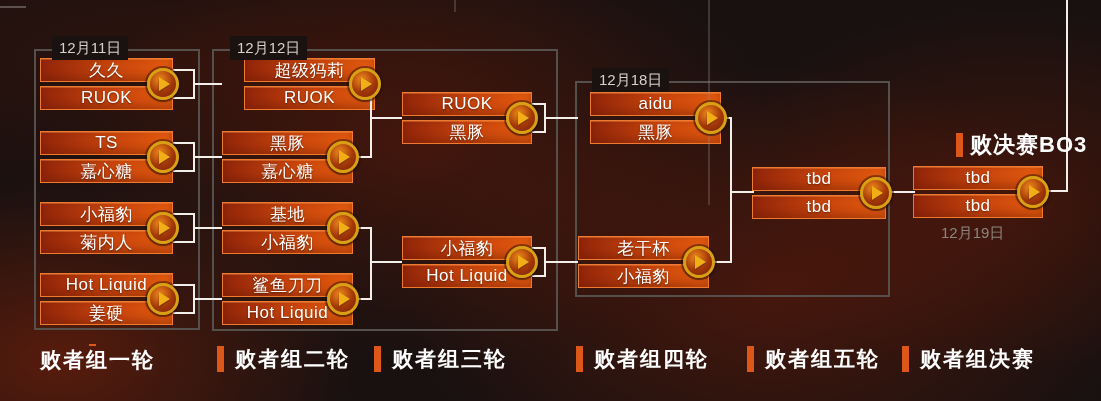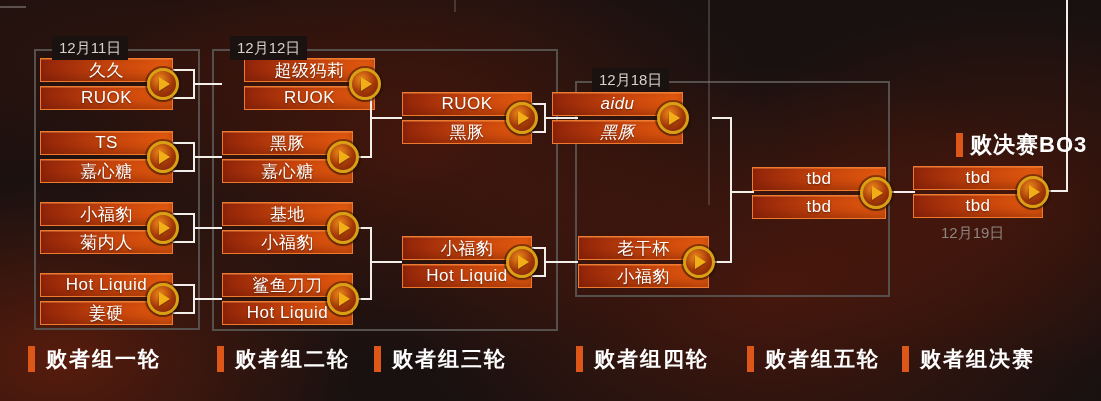--- a/index.html
+++ b/index.html
@@ -177,21 +177,21 @@
   <div class="hl" style="left:532px;top:103px;width:14px;"></div>
   <div class="hl" style="left:532px;top:131px;width:14px;"></div>
   <div class="vl" style="left:544px;top:103px;height:30px;"></div>
   <div class="hl" style="left:544px;top:117px;width:34px;"></div>
 
   <div class="hl" style="left:532px;top:247px;width:14px;"></div>
   <div class="hl" style="left:532px;top:275px;width:14px;"></div>
   <div class="vl" style="left:544px;top:247px;height:30px;"></div>
   <div class="hl" style="left:544px;top:261px;width:34px;"></div>
 
-  <div class="match" style="left:552px;top:92px;width:131px;font-style:italic;">
+  <div class="match" style="left:590px;top:92px;width:131px;">
     <div class="team top">aidu</div>
     <div class="team bottom">黑豚</div>
     <div class="playicon">
         <div class="tri"></div>
       </div>
   </div>
   <div class="match" style="left:578px;top:236px;width:131px;">
     <div class="team top">老干杯</div>
     <div class="team bottom">小福豹</div>
     <div class="playicon">
@@ -216,21 +216,21 @@
   <div class="match" style="left:913px;top:166px;width:130px;">
     <div class="team top">tbd</div>
     <div class="team bottom">tbd</div>
     <div class="playicon">
         <div class="tri"></div>
       </div>
   </div>
   <div class="hl" style="left:1046px;top:190px;width:22px;"></div>
   <div class="vl" style="left:1066px;top:0;height:192px;"></div>
 
-  <div class="roundlabel" style="left:28px;">
+  <div class="roundlabel" style="left:40px;flex-direction:column;">
     <div class="bar"></div>
     <div class="txt">败者组一轮</div>
   </div>
   <div class="roundlabel" style="left:217px;">
     <div class="bar"></div>
     <div class="txt">败者组二轮</div>
   </div>
   <div class="roundlabel" style="left:576px;">
     <div class="bar"></div>
     <div class="txt">败者组四轮</div>

